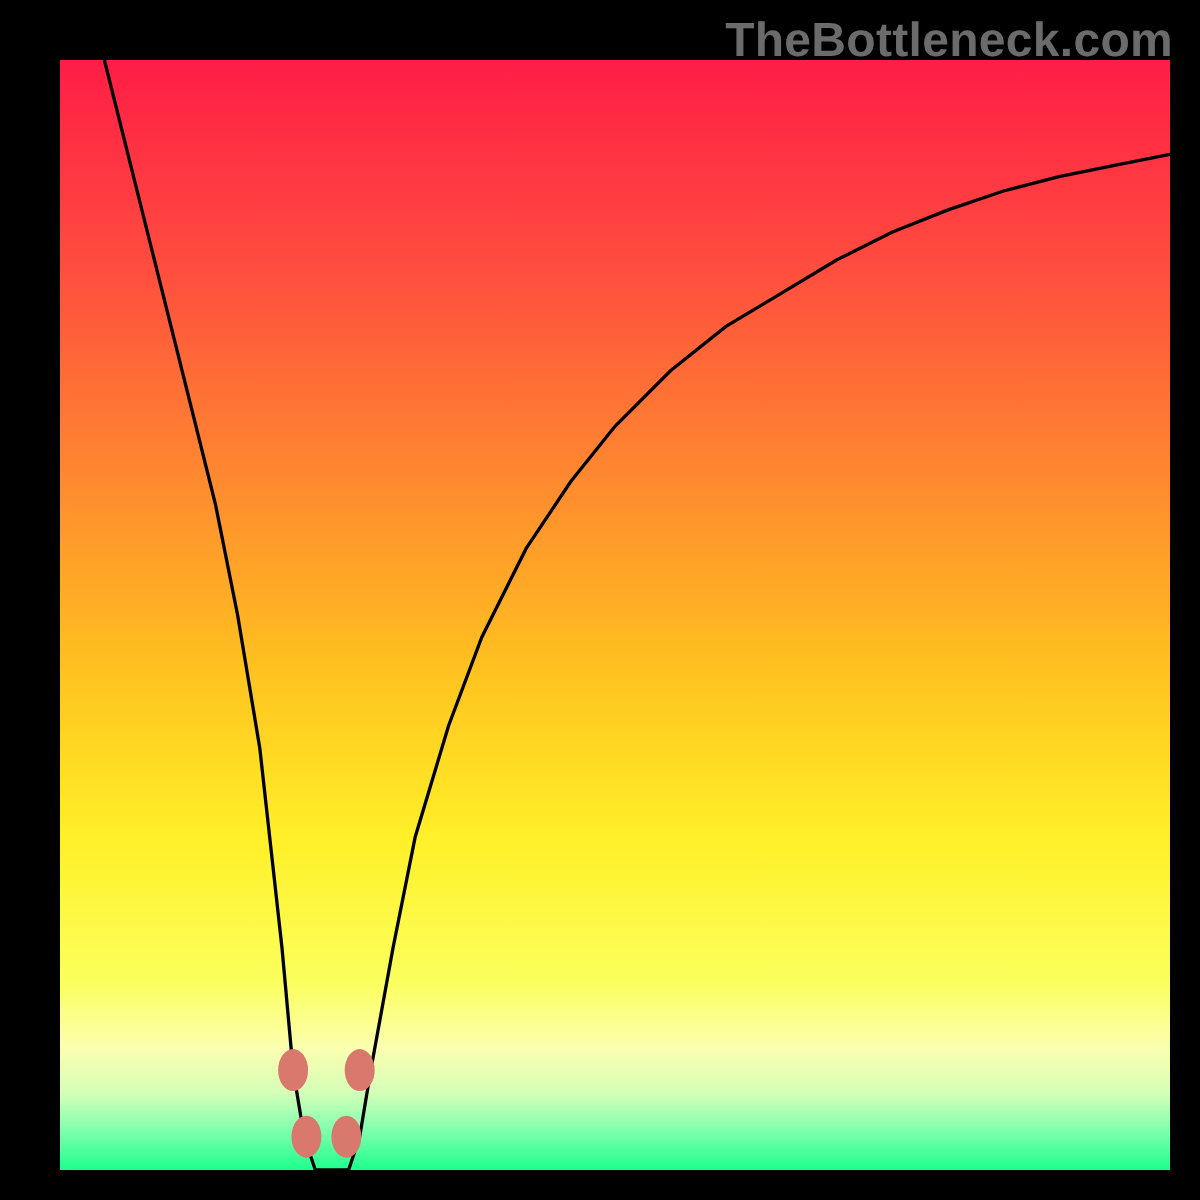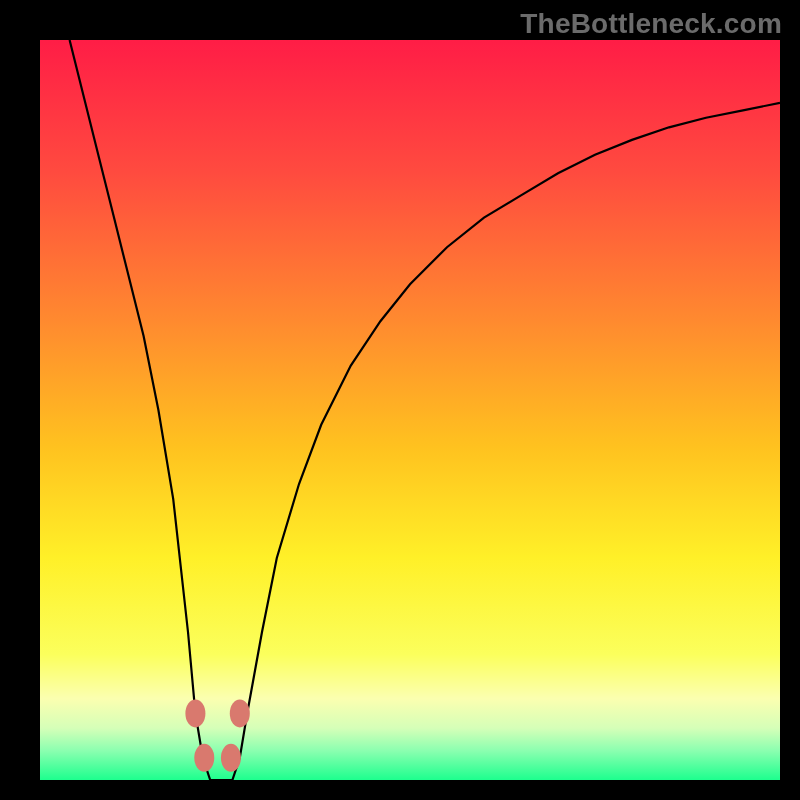--- a/index.html
+++ b/index.html
@@ -24,21 +24,21 @@
     top: 40px;
     width: 740px;
     height: 740px;
     overflow: hidden;
   }
   .watermark {
     position: absolute;
     top: 8px;
     right: 18px;
     font-family: Arial, Helvetica, sans-serif;
-    font-size: 28px;
+    font-size: 32px;
     font-weight: 600;
     color: #6b6b6b;
     letter-spacing: 0.2px;
     user-select: none;
     margin-left: 20px;
   }
   svg {
     display: block;
   }
 </style>

